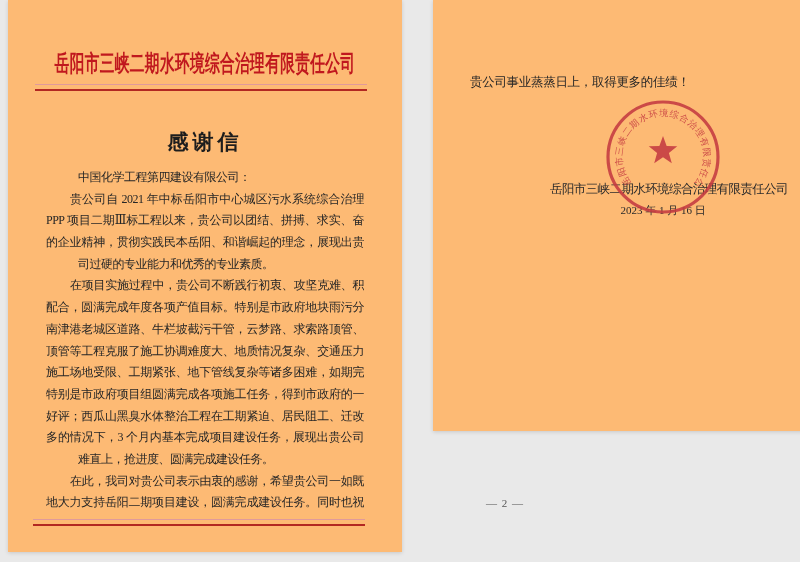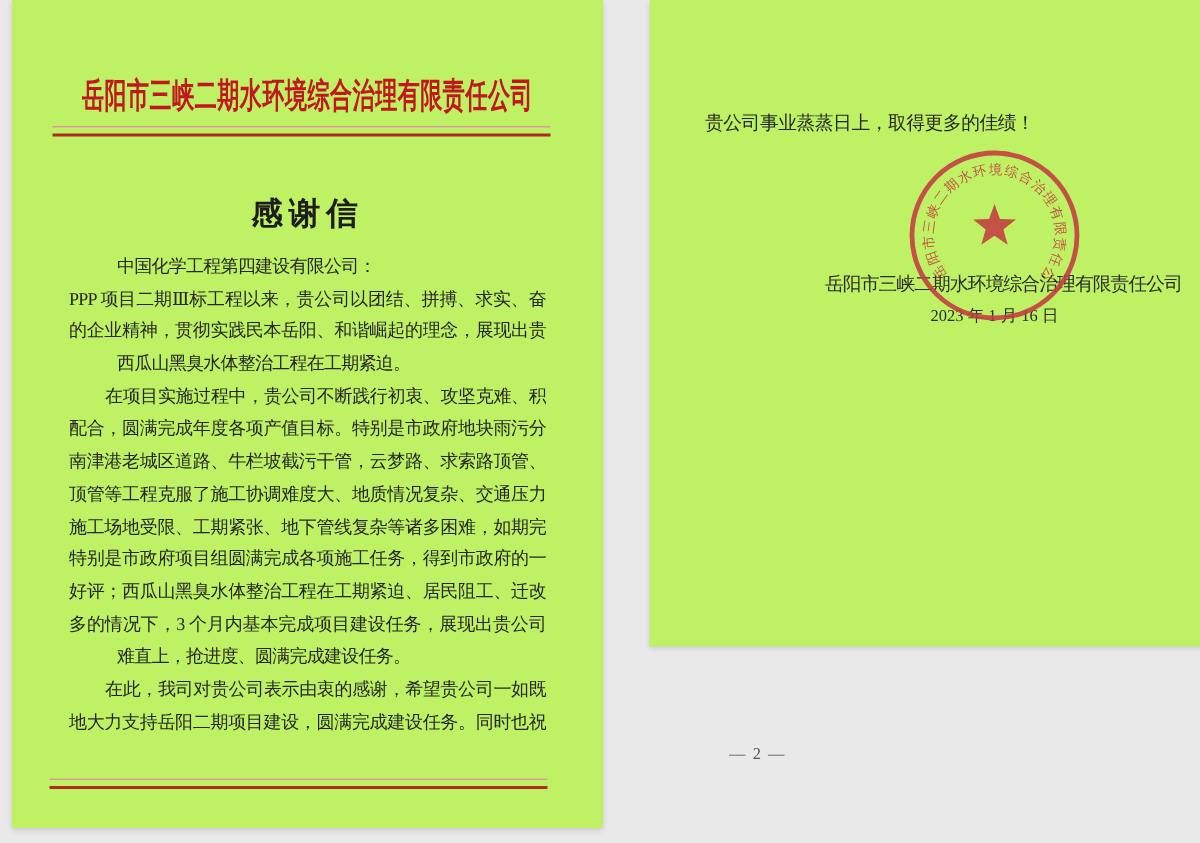--- a/index.html
+++ b/index.html
@@ -2,21 +2,21 @@
 <html><head>
 <meta charset="utf-8">
 <style>
   html,body{margin:0;padding:0;}
   body{
     width:800px;height:562px;position:relative;overflow:hidden;
     background:#e9e9e9;
     font-family:"Liberation Serif","DejaVu Serif",serif;
   }
   .page{
-    position:absolute;top:0;background:#bef264;
+    position:absolute;top:0;background:#fdba74;
     box-shadow:0 1px 4px rgba(0,0,0,0.14);
   }
   #left-page{left:8px;width:394px;height:552px;}
   #right-page{left:433px;width:380px;height:431px;}
 
   
   .letterhead{
     position:absolute;top:48px;left:0;width:100%;
     display:flex;justify-content:center;
     color:#c0181e;font-weight:bold;font-size:23px;white-space:nowrap;
@@ -76,23 +76,24 @@
   <div class="letterhead">
     <span class="letterhead-inner">岳阳市三峡二期水环境综合治理有限责任公司</span>
   </div>
 
   <div class="head-rule"></div>
 
   <div class="letter-title">感谢信</div>
 
   <div class="body-block">
     <div class="line salutation">中国化学工程第四建设有限公司：</div>
+    <div class="line indent">贵公司自 2021 年中标岳阳市中心城区污水系统综合治理</div>
     <div class="line">PPP 项目二期Ⅲ标工程以来，贵公司以团结、拼搏、求实、奋斗</div>
     <div class="line">的企业精神，贯彻实践民本岳阳、和谐崛起的理念，展现出贵公</div>
-    <div class="line end">西瓜山黑臭水体整治工程在工期紧迫。</div>
+    <div class="line end">司过硬的专业能力和优秀的专业素质。</div>
     <div class="line indent">在项目实施过程中，贵公司不断践行初衷、攻坚克难、积极</div>
     <div class="line">配合，圆满完成年度各项产值目标。特别是市政府地块雨污分流、</div>
     <div class="line">南津港老城区道路、牛栏坡截污干管，云梦路、求索路顶管、107</div>
     <div class="line">顶管等工程克服了施工协调难度大、地质情况复杂、交通压力大、</div>
     <div class="line">施工场地受限、工期紧张、地下管线复杂等诸多困难，如期完工。</div>
     <div class="line">特别是市政府项目组圆满完成各项施工任务，得到市政府的一致</div>
     <div class="line">好评；西瓜山黑臭水体整治工程在工期紧迫、居民阻工、迁改诸</div>
     <div class="line">多的情况下，3 个月内基本完成项目建设任务，展现出贵公司迎</div>
     <div class="line end">难直上，抢进度、圆满完成建设任务。</div>
     <div class="line indent">在此，我司对贵公司表示由衷的感谢，希望贵公司一如既往</div>

